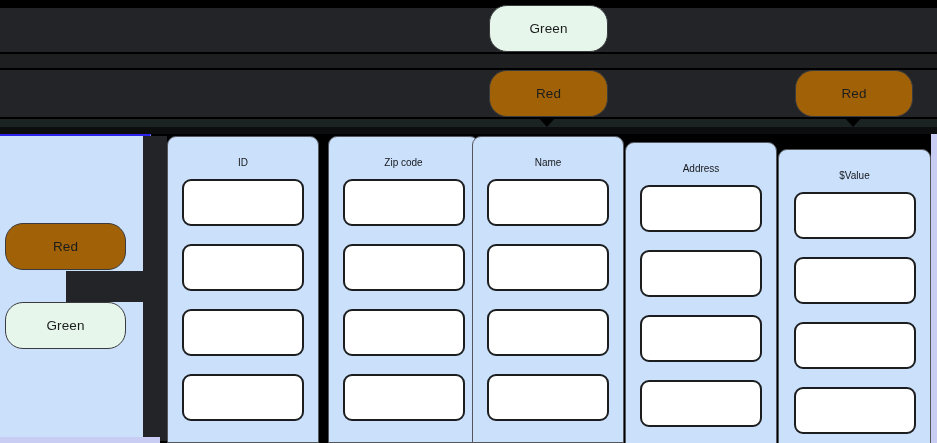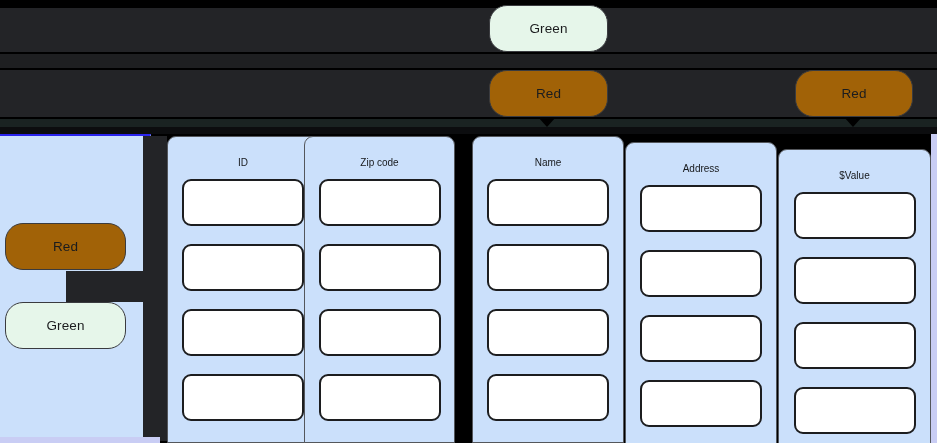--- a/index.html
+++ b/index.html
@@ -99,21 +99,21 @@
   }
   .cell{
     margin:0 auto 18px auto;
     width:122px;height:47px;
     background:#ffffff;
     border:2.5px solid #1c1d1f;
     border-radius:9px;
     box-sizing:border-box;
   }
   .col.c1{left:167px;width:152px;}
-  .col.c2{left:304px;width:151px;}
+  .col.c2{left:328px;width:151px;}
   .col.c3{left:472px;width:152px;}
   .col.c4{left:625px;width:152px;margin-top:6px;}
   .col.c5{left:778px;width:153px;margin-top:13px;}
 
   .right-edge{
     position:absolute;
     left:931px;top:134px;width:6px;height:309px;
     background:#c9cdf4;
   }
   .bottom-strip{

